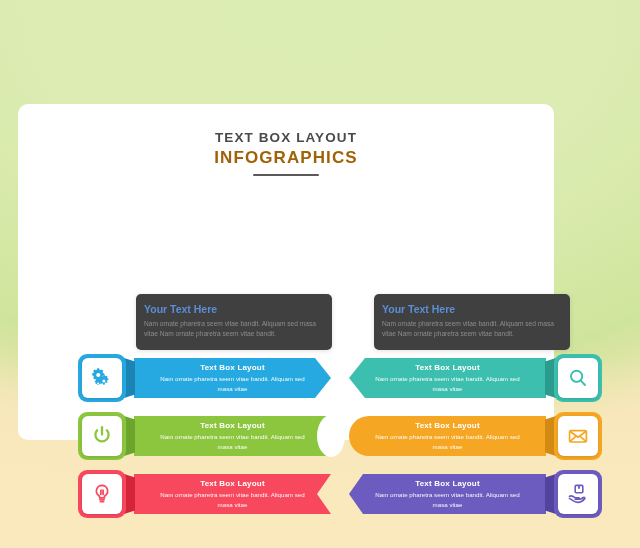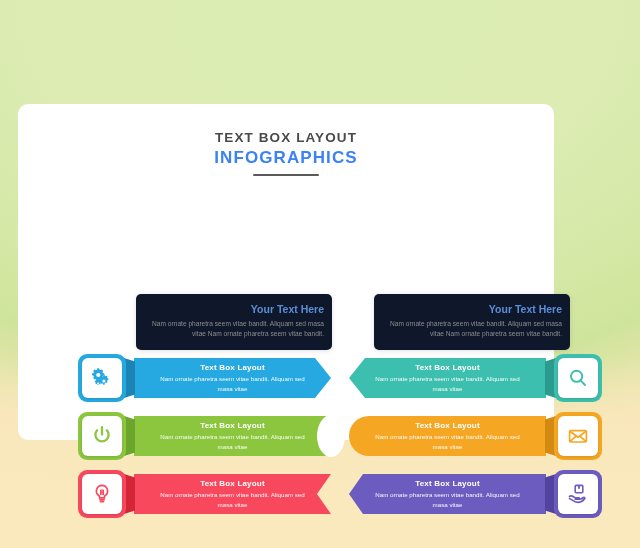--- a/index.html
+++ b/index.html
@@ -51,42 +51,42 @@
     font-size: 13.5px;
     font-weight: bold;
     letter-spacing: 1.1px;
     color: #4a4a4a;
     margin: 0;
   }
   .title-2 {
     font-size: 17px;
     font-weight: bold;
     letter-spacing: 1.1px;
-    color: #3b82f6;
+    color: #a16207;
     margin: 3px 0 0 0;
   }
   .title-rule {
     width: 66px;
     height: 2px;
     background: #5a5a5a;
     margin: 6px auto 0 auto;
     border-radius: 1px;
   }
 
   
   .note {
     position: absolute;
     width: 196px;
     height: 56px;
-    background: #0f172a;
+    background: #404040;
     border-radius: 5px;
     box-shadow: 0 1px 5px rgba(90,90,110,0.18);
     padding: 9px 8px 0 8px;
     box-sizing: border-box;
-    text-align: right;
+    text-align: left;
   }
   .note-left  { left: 118px; top: 190px; }
   .note-right { left: 356px; top: 190px; }
   .note-title {
     font-size: 10.5px;
     font-weight: bold;
     color: #5b8ed6;
     margin: 0 0 4px 0;
   }
   .note-body {

